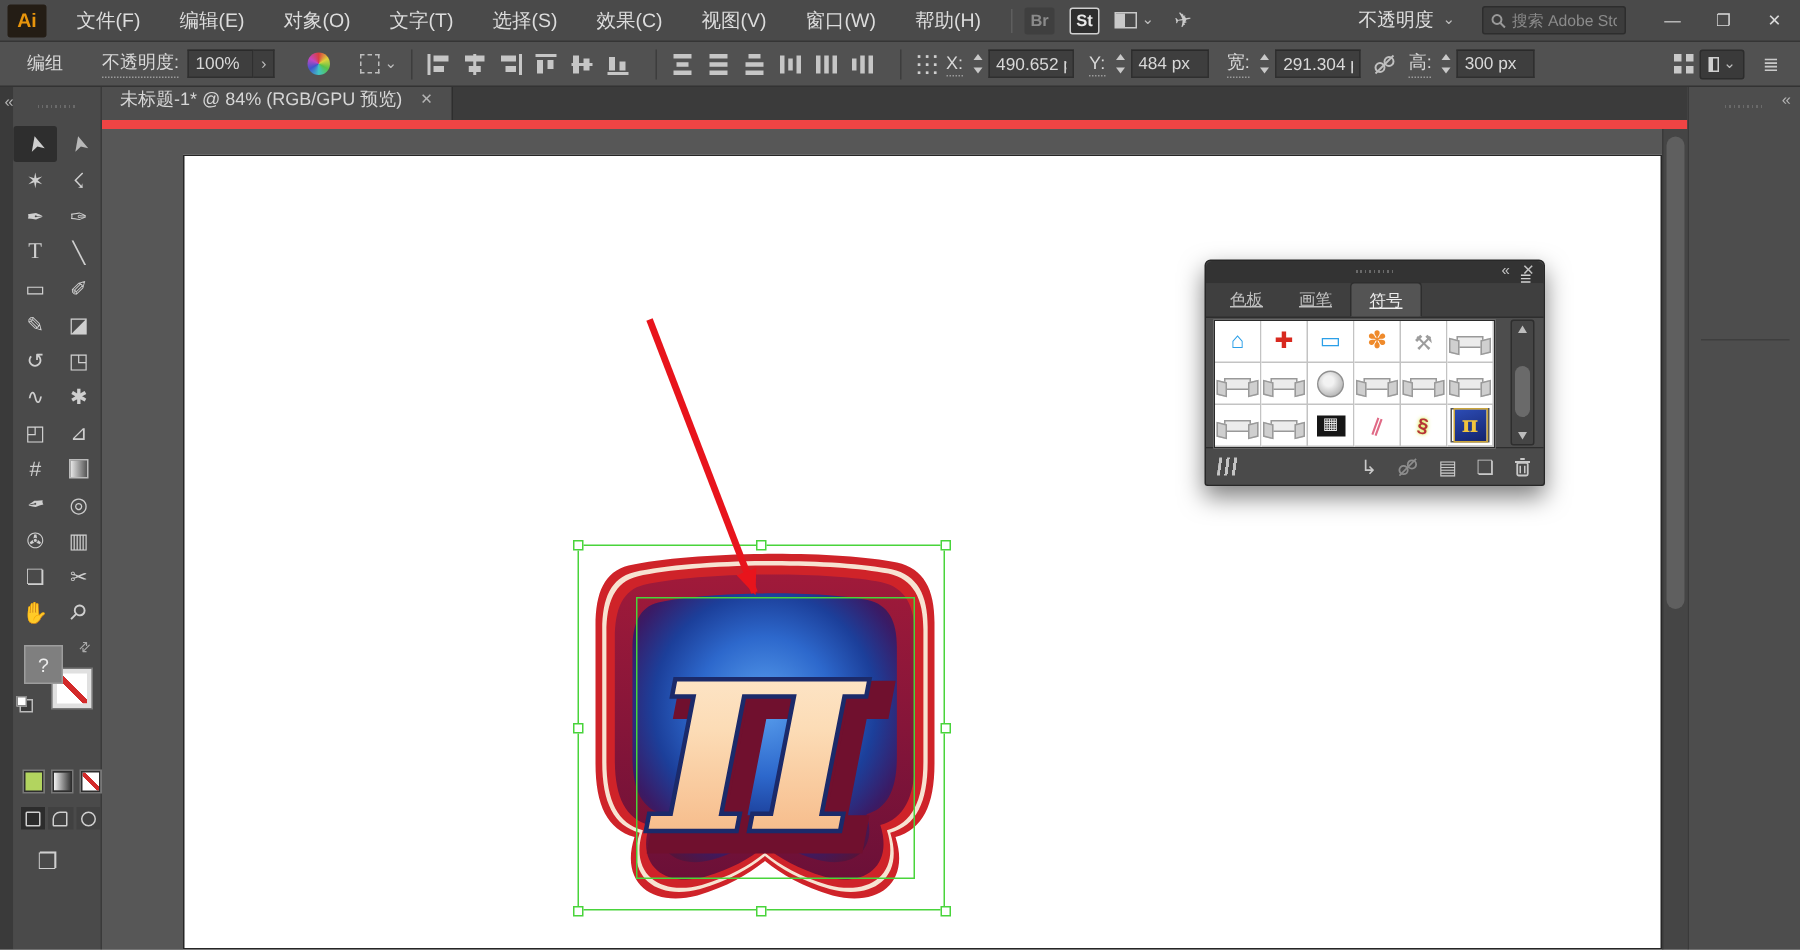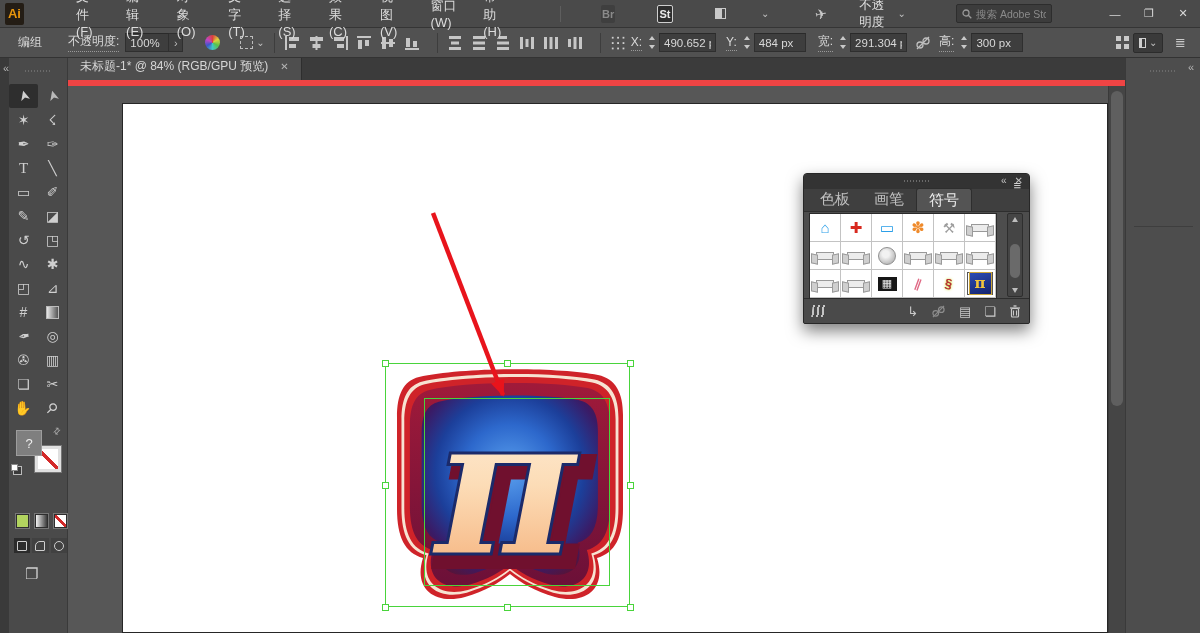--- a/index.html
+++ b/index.html
@@ -4,21 +4,21 @@
 <style>
   * { margin:0; padding:0; box-sizing:border-box; }
   html,body { width:1200px; height:633px; overflow:hidden; background:#575757;
     font-family:"Liberation Sans","DejaVu Sans",sans-serif; color:#d6d6d6; }
   body { position:relative; }
   .abs { position:absolute; }
   .row { display:flex; align-items:center; }
 
   
   #menubar { left:0; top:0; width:1200px; height:28px; background:#4a4a4a;
-    border-bottom:1px solid #353535; display:flex; align-items:center; z-index:20;gap:32px; }
+    border-bottom:1px solid #353535; display:flex; align-items:center; z-index:20; }
   #ai-logo { width:26px; height:22px; margin:0 8px 0 5px; background:#241d15; color:#e8950c;
     font-weight:bold; font-size:13px; display:flex; align-items:center; justify-content:center; border-radius:2px; }
   #menu { display:flex; align-items:center; gap:2px; }
   .mi { font-size:13px; color:#dcdcdc; padding:4px 12px; cursor:default; }
   .mbar-sep { width:1px; height:16px; background:#5e5e5e; margin:0 8px; }
   .badge { font-size:11px; font-weight:bold; width:20px; height:18px; display:flex;
     align-items:center; justify-content:center; border-radius:2px; margin-right:10px; }
   .badge.br { background:#3f3f3f; color:#8a8a8a; }
   .badge.st { background:#2e2e2e; color:#e8e8e8; border:1px solid #cfcfcf; }
   .ico-ws { width:15px; height:11px; border:1px solid #c9c9c9;
@@ -156,21 +156,21 @@
   
   #sympanel { left:803px; top:173px; width:227px; height:151px; background:#4d4d4d;
     border:1px solid #272727; border-radius:4px 4px 2px 2px; z-index:10;
     box-shadow:0 7px 16px rgba(0,0,0,.5); }
   #sp-head { height:15px; background:#333; border-radius:4px 4px 0 0; position:relative; }
   #sp-head .grip { top:6px; }
   #sp-head .hbtns { position:absolute; right:6px; top:1px; display:flex; gap:8px;
     font-size:10px; color:#c2c2c2; }
   #sp-tabs { height:23px; background:#3f3f3f; display:flex; align-items:flex-end; padding-left:4px;
     border-bottom:1px solid #2e2e2e; position:relative; }
-  .ptab { height:23px; padding:0 12px; display:flex; align-items:center; font-size:15px; color:#c0c0c0; }
+  .ptab { height:23px; padding:0 12px; display:flex; align-items:center; font-size:11px; color:#c0c0c0;text-decoration:underline; }
   .ptab.active { background:#545454; color:#efefef; border-radius:3px 3px 0 0;
     border:1px solid #2e2e2e; border-bottom:none; }
   #sp-menu { position:absolute; right:8px; top:4px; font-size:13px; color:#cfcfcf; }
   #sp-body { position:relative; height:86px; background:#4d4d4d; }
   #symgrid { position:absolute; left:5px; top:1px; width:188px; display:grid;
     grid-template-columns:repeat(6,31px); grid-auto-rows:28px; background:#fff;
     border:1px solid #2a2a2a; }
   .cell { border-right:1px solid #c3c3c3; border-bottom:1px solid #c3c3c3; background:#fff;
     display:flex; align-items:center; justify-content:center; overflow:hidden; position:relative; }
   .cg { line-height:1; display:flex; align-items:center; justify-content:center; }

